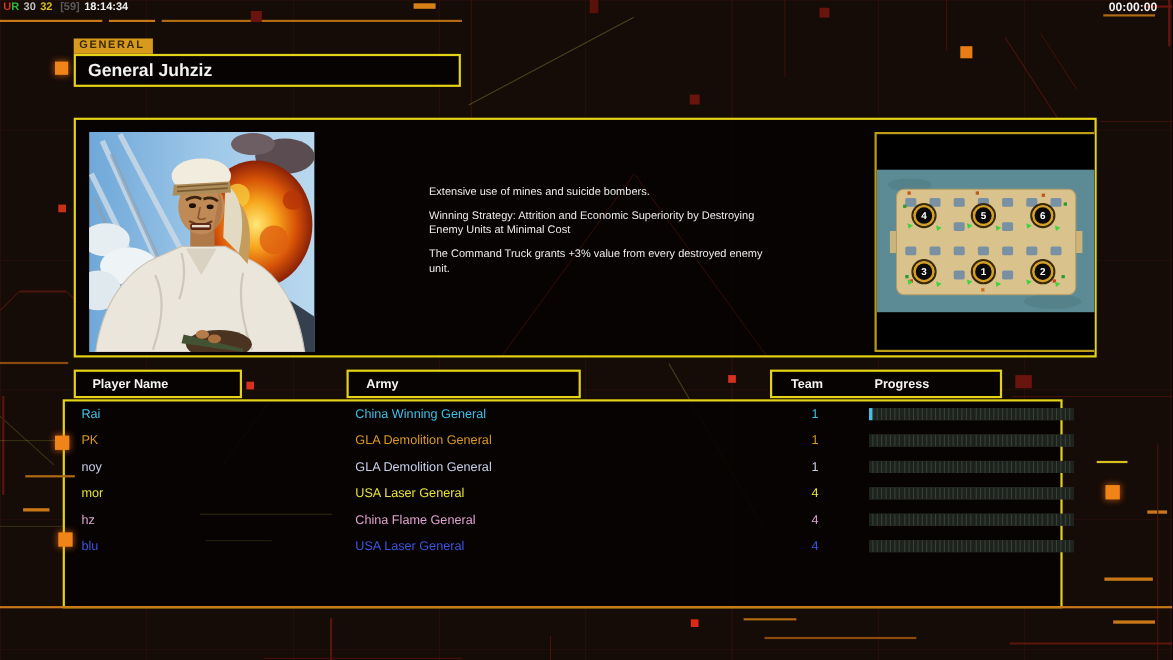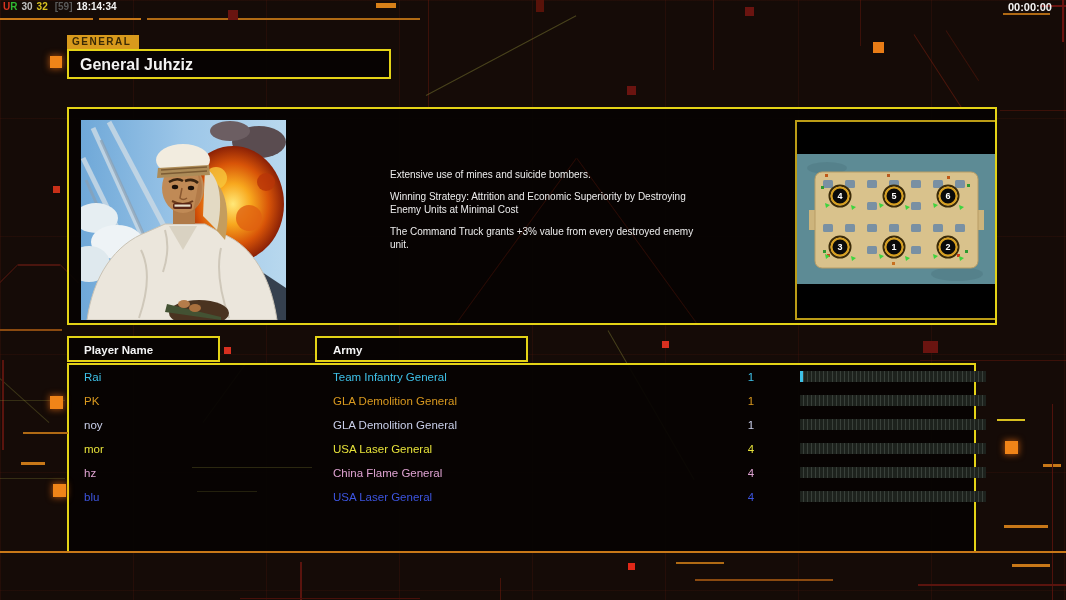--- a/index.html
+++ b/index.html
@@ -10,36 +10,36 @@
     background-image:
       repeating-linear-gradient(to right, rgba(120,30,14,.16) 0 1px, transparent 1px 133px),
       repeating-linear-gradient(to bottom, rgba(120,30,14,.13) 0 1px, transparent 1px 118px);}
   .dec{position:absolute;}
   .diag{transform-origin:left center;height:1px;}
   
   .ybox{position:absolute;border:2px solid #e4d316;background:rgba(6,3,2,.93);box-sizing:border-box;}
   .general-tab{position:absolute;left:67px;top:35px;width:72px;height:14px;background:#d89a1c;
      color:#3a2a06;font-size:10px;font-weight:bold;letter-spacing:1.5px;line-height:14px;
      padding-left:5px;box-sizing:border-box;}
-  .general-name{left:67px;top:49px;width:324px;height:30px;}
+  .general-name{left:67px;top:49px;width:352px;height:30px;}
   .general-name span{position:absolute;left:11px;top:5px;color:#f2f2f2;font-size:16px;font-weight:bold;}
   .infobox{left:67px;top:107px;width:930px;height:218px;overflow:hidden;}
   .portrait{position:absolute;left:11px;top:10px;width:205px;height:200px;border:1px solid #050505;}
   .strategy{position:absolute;left:321px;top:59px;width:320px;color:#ededed;font-size:10px;line-height:13px;}
   .strategy p{margin:0 0 9px 0;white-space:pre-line;}
   .mapbox{position:absolute;left:726px;top:11px;width:203px;height:200px;border:2px solid #bb9c16;
      background:#000;box-sizing:border-box;}
   .mapbox svg{position:absolute;left:0px;top:32px;}
   
   .hdr{color:#f4f4f4;font-size:11.5px;font-weight:bold;}
   .hdr-player{left:67px;top:336px;width:153px;height:26px;}
   .hdr-army{left:315px;top:336px;width:213px;height:26px;}
   .hdr-team{left:700px;top:336px;width:211px;height:26px;}
   .hdr span{position:absolute;top:6px;}
-  .listbox{left:67px;top:363px;width:909px;height:190px;}
+  .listbox{left:57px;top:363px;width:909px;height:190px;}
   .row{position:absolute;left:0;width:100%;height:24px;}
   .row span{position:absolute;top:4px;font-size:11.5px;line-height:13px;}
   .cell-name{left:15px;}
   .cell-army{left:264px;}
   .cell-team{left:662px;width:40px;text-align:center;}
   .bar{position:absolute;left:731px;top:4px;width:186px;height:11px;background:#39403a;
        display:flex;gap:1px;padding:0;box-sizing:border-box;}
   .bar i{flex:1 1 auto;background:#1d221d;}
   .bottomline{position:absolute;left:0;top:551px;width:1066px;height:2px;background:#c87818;z-index:6;}
   .resolution{position:absolute;left:0;top:554px;width:1066px;text-align:center;color:#f2f2f2;
@@ -277,27 +277,31 @@
       </svg>
     </div>
   </div>
 
   <div class="ybox hdr hdr-army">
     <span style="left:16px;">Army</span>
   </div>
   <div class="ybox hdr hdr-player">
     <span style="left:15px;">Player Name</span>
   </div>
+  <div class="ybox hdr hdr-team">
+    <span style="left:17px;">Team</span>
+    <span style="left:93px;">Progress</span>
+  </div>
 
   <div class="ybox listbox" id="player-list">
     <div class="dec" style="left:123px;top:102px;width:120px;height:1px;background:rgba(150,150,60,.25);"></div>
     <div class="dec" style="left:128px;top:126px;width:60px;height:1px;background:rgba(150,150,60,.2);"></div>
   <div class="row" style="top: 2px;">
         <span class="cell-name" style="color: rgb(62, 193, 232);">Rai</span>
-        <span class="cell-army" style="color: rgb(62, 193, 232);">Team Infantry General</span>
+        <span class="cell-army" style="color: rgb(62, 193, 232);">China Winning General</span>
         <span class="cell-team" style="color: rgb(62, 193, 232);">1</span>
         <div class="bar">
           <i style="background: rgb(62, 193, 232);"></i>
           <i></i>
           <i></i>
           <i></i>
           <i></i>
           <i></i>
           <i></i>
           <i></i>

